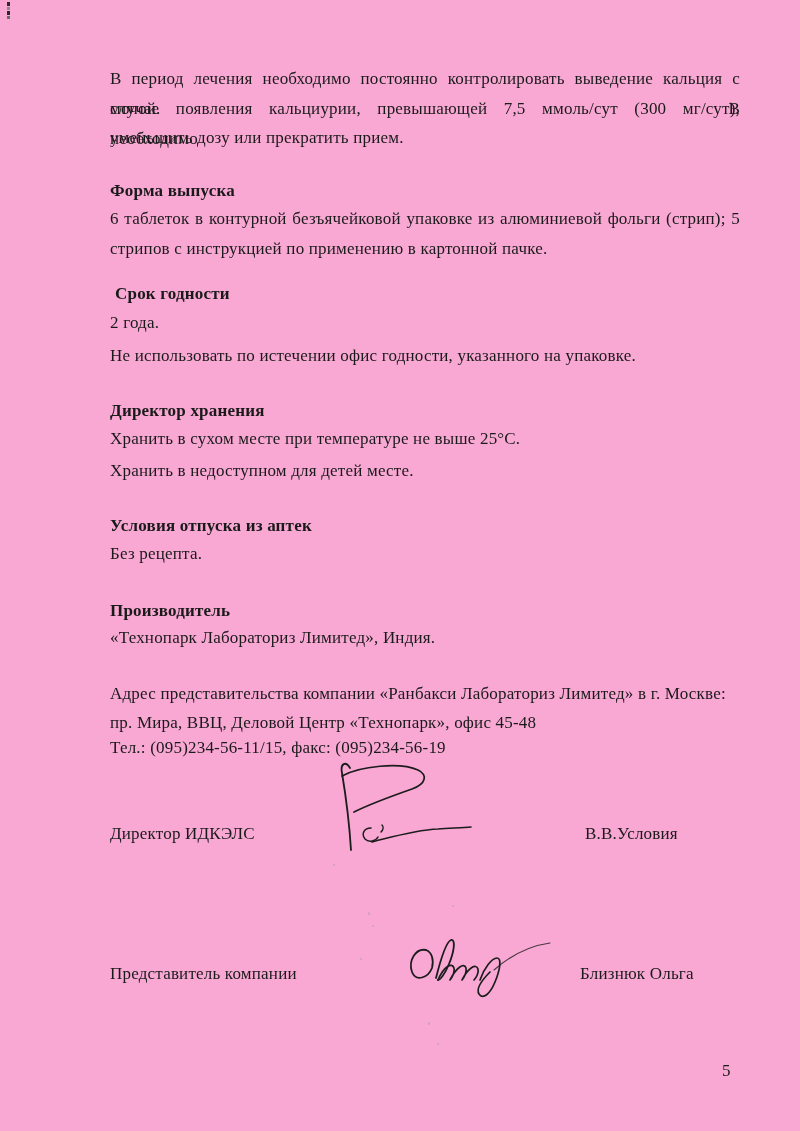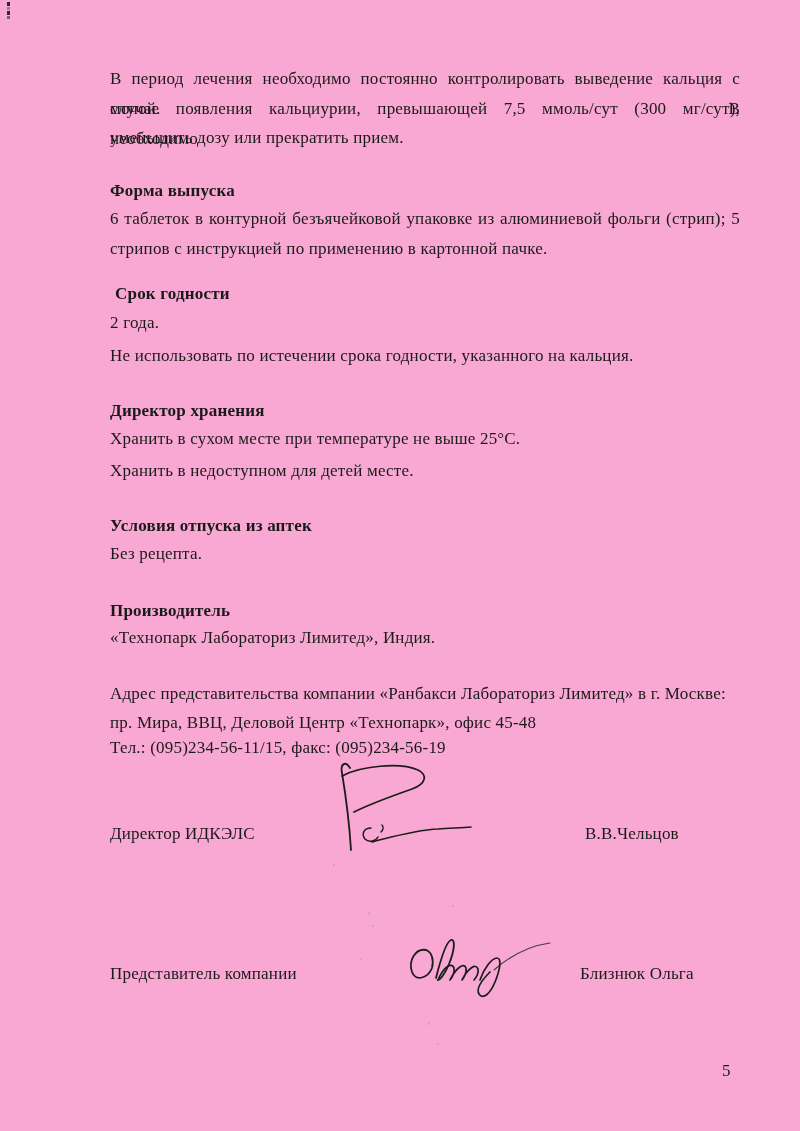--- a/index.html
+++ b/index.html
@@ -47,21 +47,21 @@
   <div class="ln just" style="top:64px;">В период лечения необходимо постоянно контролировать выведение кальция с мочой. В</div>
   <div class="ln just" style="top:94px;">случае появления кальциурии, превышающей 7,5 ммоль/сут (300 мг/сут), необходимо</div>
   <div class="ln" style="top:123px;">уменьшить дозу или прекратить прием.</div>
 
   <div class="ln bold" style="top:176px;">Форма выпуска</div>
   <div class="ln just" style="top:204px;">6 таблеток в контурной безъячейковой упаковке из алюминиевой фольги (стрип); 5</div>
   <div class="ln" style="top:234px;">стрипов с инструкцией по применению в картонной пачке.</div>
 
   <div class="ln bold" style="top:279px; left:115px;">Срок годности</div>
   <div class="ln" style="top:308px;">2 года.</div>
-  <div class="ln" style="top:341px;">Не использовать по истечении срока годности, указанного на кальция.</div>
+  <div class="ln" style="top:341px;">Не использовать по истечении офис годности, указанного на упаковке.</div>
 
   <div class="ln bold" style="top:396px;">Директор хранения</div>
   <div class="ln" style="top:424px;">Хранить в сухом месте при температуре не выше 25°С.</div>
   <div class="ln" style="top:456px;">Хранить в недоступном для детей месте.</div>
 
   <div class="ln bold" style="top:511px;">Условия отпуска из аптек</div>
   <div class="ln" style="top:539px;">Без рецепта.</div>
 
   <div class="ln bold" style="top:596px;">Производитель</div>
   <div class="ln" style="top:623px;">«Технопарк Лабораториз Лимитед», Индия.</div>
@@ -70,21 +70,21 @@
   <div class="ln" style="top:733px;">Тел.: (095)234-56-11/15, факс: (095)234-56-19</div>
 
   <div class="ln" style="top:819px;">Директор ИДКЭЛС</div>
   <svg class="sig" style="left:320px; top:758px;" width="155" height="98" viewBox="0 0 155 98">
     <path d="M30,10 C26,3 20,5 22,15 C24,27 29,60 31,92" stroke-width="1.8"></path>
     <path d="M22,18 C40,8 80,4 98,12 C108,17 106,26 92,31 C72,38 46,48 34,54" stroke-width="1.7"></path>
     <path d="M51,70 C44,70 41,76 45,81 C49,85 56,83 58,79" stroke-width="1.5"></path>
     <path d="M62,67 C64,69 63,72 61,74" stroke-width="1.5"></path>
     <path d="M52,84 C72,79 95,72 118,71 C130,70 142,70 151,69" stroke-width="1.6"></path>
   </svg>
-  <div class="ln" style="left:585px; top:819px;">В.В.Чельцов</div>
+  <div class="ln" style="left:585px; top:819px;">В.В.Условия</div>
 
   <div class="ln" style="top:959px;">Представитель компании</div>
   <svg class="sig" style="left:400px; top:930px;" width="155" height="80" viewBox="0 0 155 80">
     <path d="M26,20 C16,18 8,30 12,42 C16,52 28,48 32,38 C34,30 32,22 26,20" stroke-width="1.8"></path>
     <path d="M36,48 C40,32 46,12 51,10 C56,9 54,22 49,34 C45,44 40,50 38,50" stroke-width="1.8"></path>
     <path d="M38,50 C44,36 52,32 54,38 C55,42 52,48 50,50 C56,38 64,32 66,38 C67,42 64,48 62,50 C68,38 76,33 78,39 C79,43 76,48 74,50" stroke-width="1.7"></path>
     <path d="M80,50 C84,38 92,28 97,28 C102,28 100,40 95,52 C90,64 83,70 79,64 C76,59 82,50 90,42" stroke-width="1.7"></path>
     <path d="M94,40 C110,26 128,16 150,13" stroke-width="1.1" opacity="0.8"></path>
   </svg>
   <div class="ln" style="left:580px; top:959px;">Близнюк Ольга</div>

